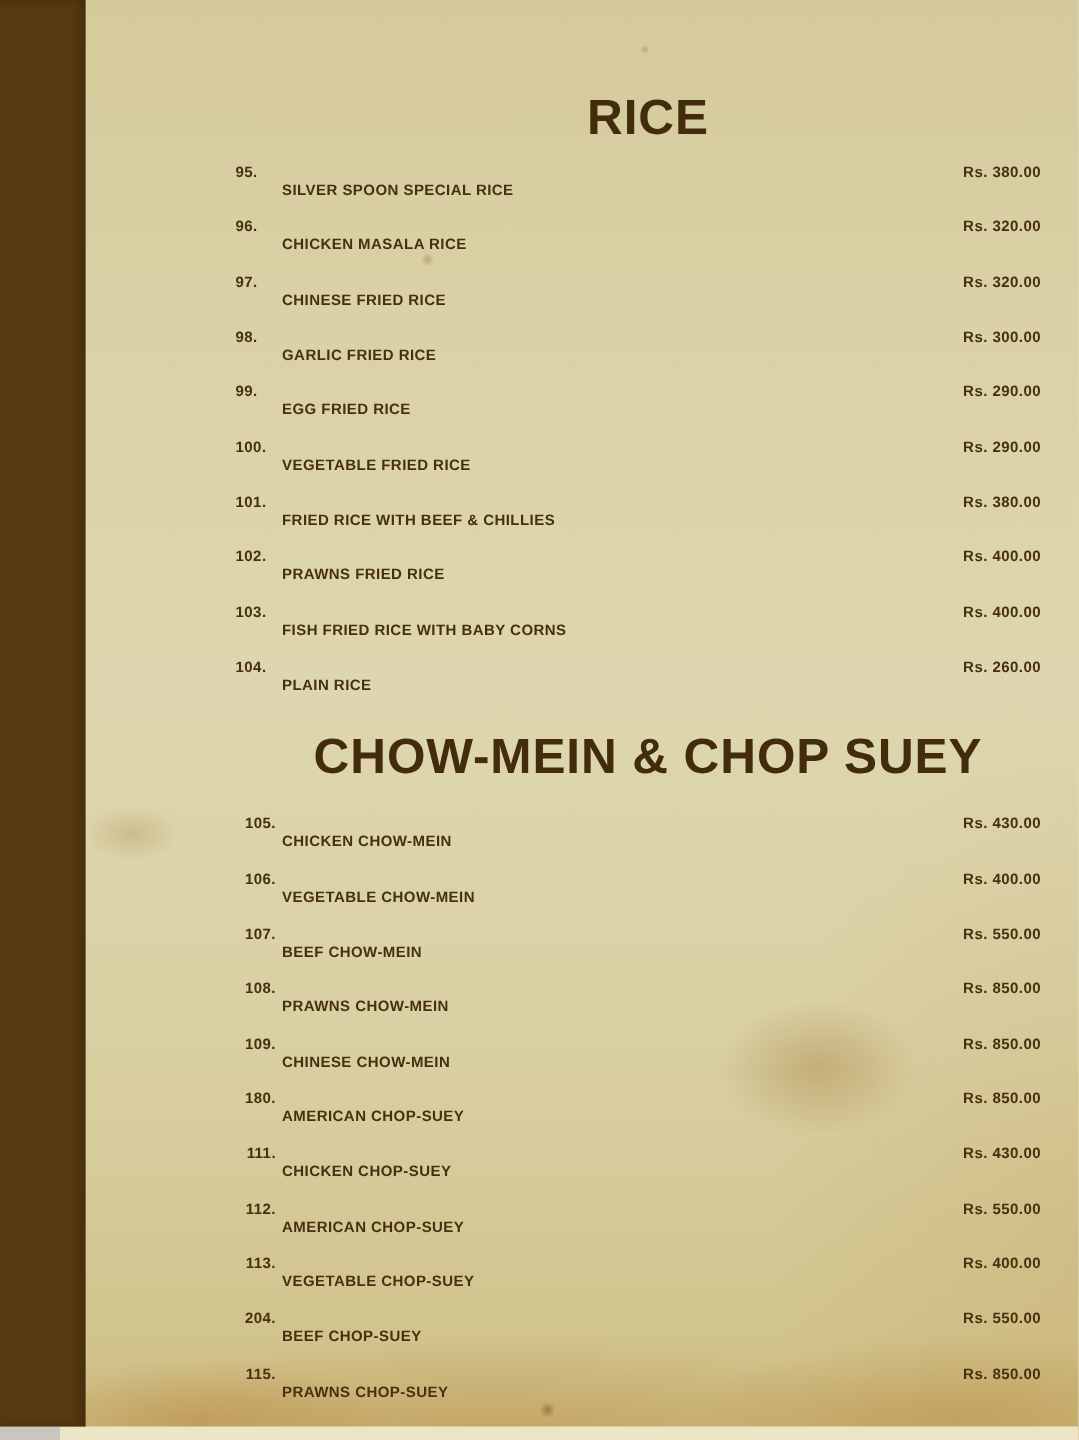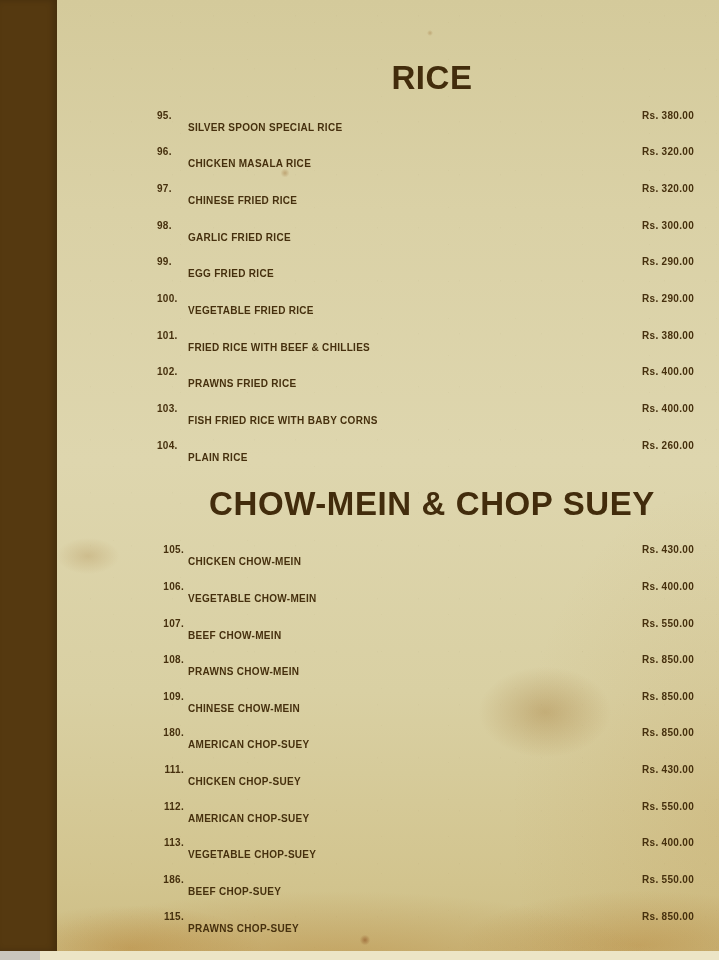--- a/index.html
+++ b/index.html
@@ -176,21 +176,21 @@
     <span class="price">Rs. 550.00</span>
   </div>
 
   <div class="row">
     <span class="num">113.</span>
     <span class="nm">VEGETABLE CHOP-SUEY</span>
     <span class="price">Rs. 400.00</span>
   </div>
 
   <div class="row">
-    <span class="num">186.</span>
+    <span class="num">204.</span>
     <span class="nm">BEEF CHOP-SUEY</span>
     <span class="price">Rs. 550.00</span>
   </div>
 
   <div class="row">
     <span class="num">115.</span>
     <span class="nm">PRAWNS CHOP-SUEY</span>
     <span class="price">Rs. 850.00</span>
   </div>
 </div>

